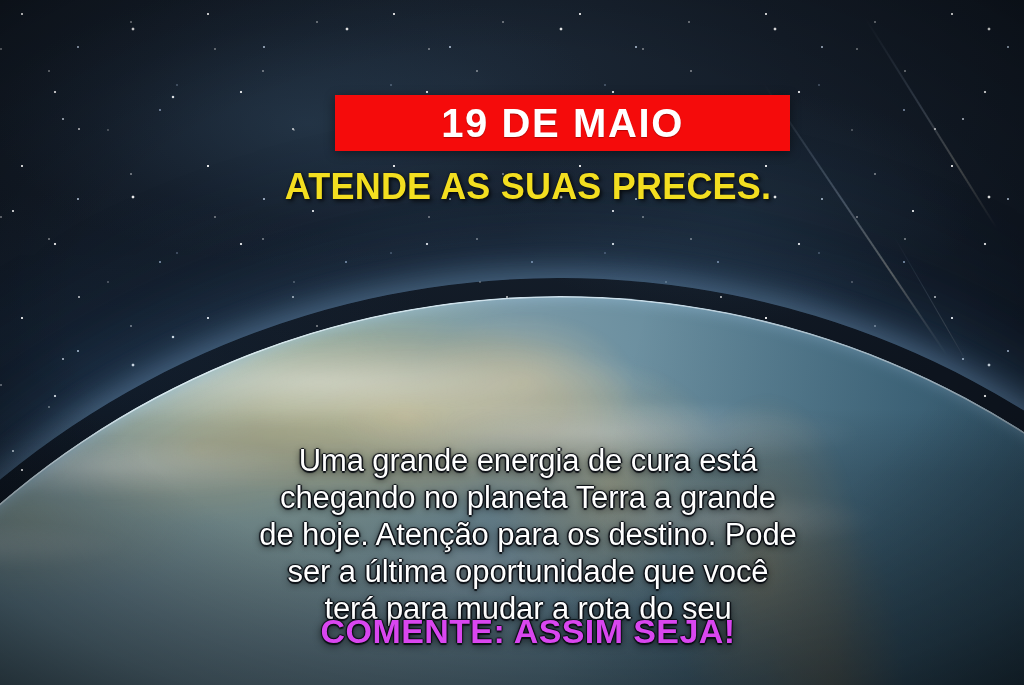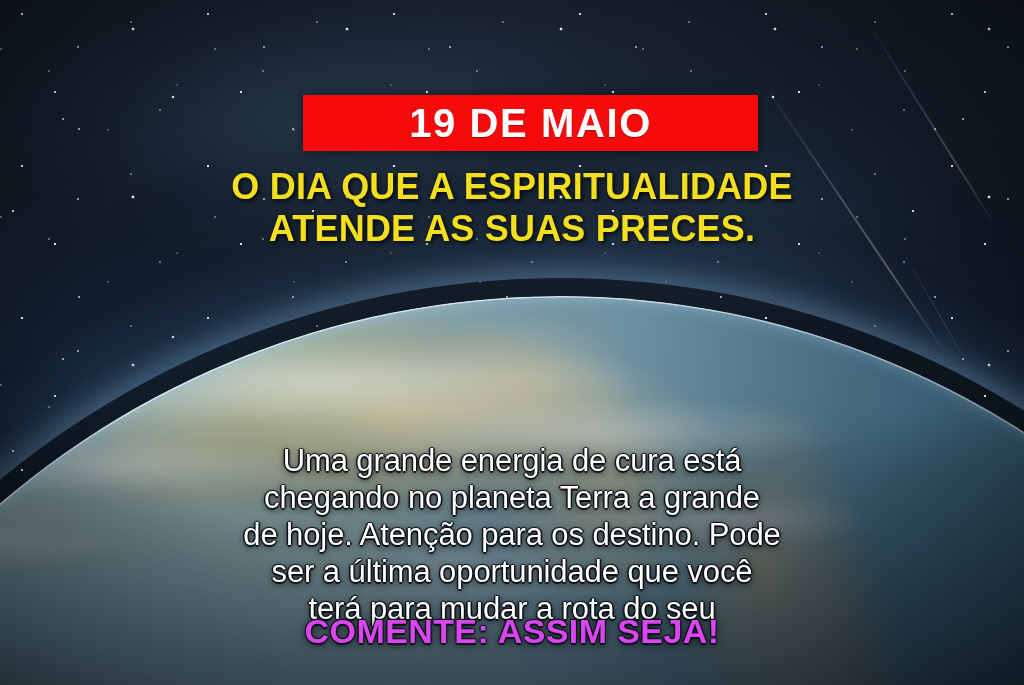--- a/index.html
+++ b/index.html
@@ -188,20 +188,21 @@
     left: 0; right: 0; top: 408px; height: 277px;
     background: linear-gradient(180deg, rgba(6,11,18,0) 0%, rgba(6,11,18,0.18) 24%, rgba(6,11,18,0.30) 60%, rgba(6,11,18,0.42) 100%);
     pointer-events: none;
   }
 
   
   .content {
     position: absolute;
     inset: 0;
     z-index: 5;
+    margin-left: 32px;
   }
 
   
   .date-banner {
     position: absolute;
     left: 303px;
     top: 95px;
     width: 455px;
     height: 56px;
     background: #F50B0B;
@@ -307,21 +308,20 @@
   <div class="text-scrim"></div>
   <div class="vignette"></div>
 
   <div class="content">
 
     <div class="date-banner">
       <span class="date-banner-text">19 DE MAIO</span>
     </div>
 
     <div class="headline">
-      <span class="headline-line">O DIA QUE A ESPIRITUALIDADE</span>
       <span class="headline-line">ATENDE AS SUAS PRECES.</span>
     </div>
 
     <div class="body-copy">
       <span class="body-line">Uma grande energia de cura está</span>
       <span class="body-line">chegando no planeta Terra a grande</span>
       <span class="body-line">de hoje. Atenção para os destino. Pode</span>
       <span class="body-line">ser a última oportunidade que você</span>
       <span class="body-line">terá para mudar a rota do seu</span>
     </div>

